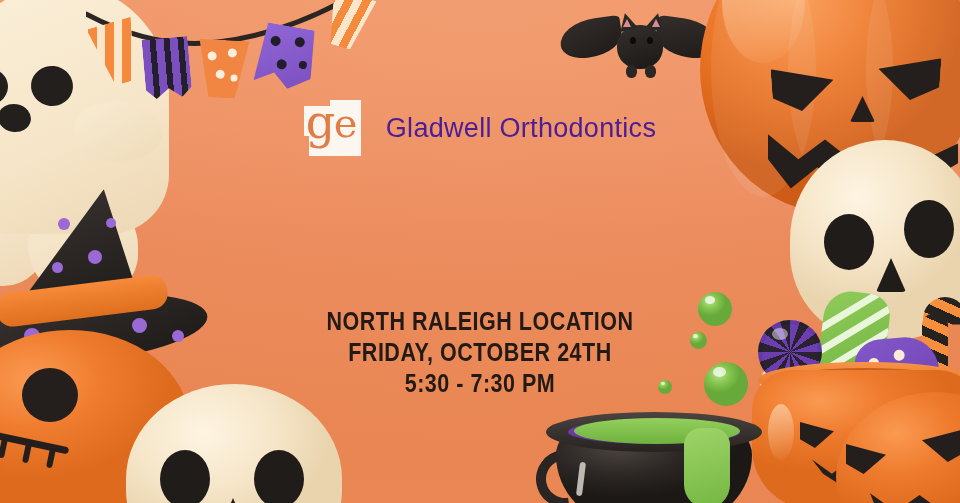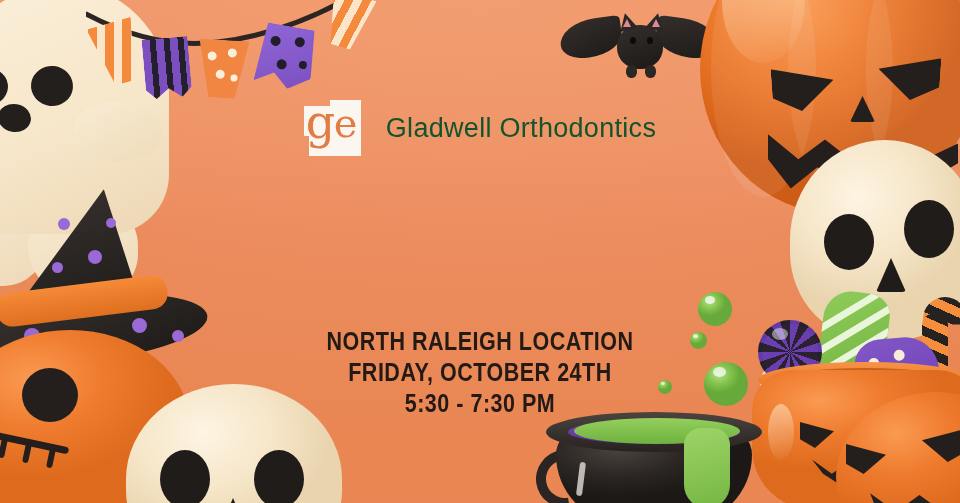--- a/index.html
+++ b/index.html
@@ -218,35 +218,35 @@
   .logomark{position:relative;width:57px;height:56px;flex:0 0 auto;}
   .logomark .q{position:absolute;background:#fbf6ef;}
   .logomark .q1{left:0;top:6px;width:30px;height:30px;}
   .logomark .q2{left:26px;top:0;width:31px;height:33px;}
   .logomark .q3{left:5px;top:28px;width:28px;height:28px;}
   .logomark .q4{left:28px;top:28px;width:29px;height:28px;}
   .logomark .gl{position:absolute;left:2px;top:-1px;font-size:46px;line-height:46px;
     color:#e27c45;font-family:"DejaVu Serif",serif;}
   .logomark .el{position:absolute;left:30px;top:3px;font-size:40px;line-height:40px;
     color:#e27c45;font-family:"DejaVu Serif",serif;}
-  .brandname{font-size:27px;color:#14532d;letter-spacing:.3px;
+  .brandname{font-size:27px;color:#4c1d95;letter-spacing:.3px;
     font-family:"Liberation Sans",sans-serif;font-weight:400;margin-left:8px;}
 
   .headline{position:absolute;left:0;top:186px;width:960px;text-align:center;
     white-space:nowrap;}
   .headline span{display:inline-block;vertical-align:baseline;}
   .hw{font-family:"Liberation Sans",sans-serif;font-weight:700;font-size:94px;
     letter-spacing:-1px;color:#231a16;transform:scaleX(.82) scaleY(1.06);transform-origin:center bottom;}
   .hor{position:relative;font-family:"Liberation Sans",sans-serif;font-weight:700;
     font-size:58px;color:#f7edd9;transform:scaleX(.84) scaleY(1.05);transform-origin:center bottom;
     margin:0 2px;top:-10px;}
   .hor .ul{position:absolute;left:-3px;bottom:-11px;width:calc(100% + 6px);height:6px;
     background:#f7edd9;border-radius:1px;}
 
-  .details{position:absolute;left:0;top:326px;width:960px;text-align:center;color:#231a16;}
+  .details{position:absolute;left:0;top:306px;width:960px;text-align:center;color:#231a16;}
   .details div{font-family:"Liberation Sans",sans-serif;font-weight:700;font-size:25px;
     letter-spacing:.6px;line-height:31px;transform:scaleX(.86);}
 </style>
 </head>
 <body>
 
 <div class="stage">
   <div class="bg"></div>
   <div class="bg2"></div>
 

